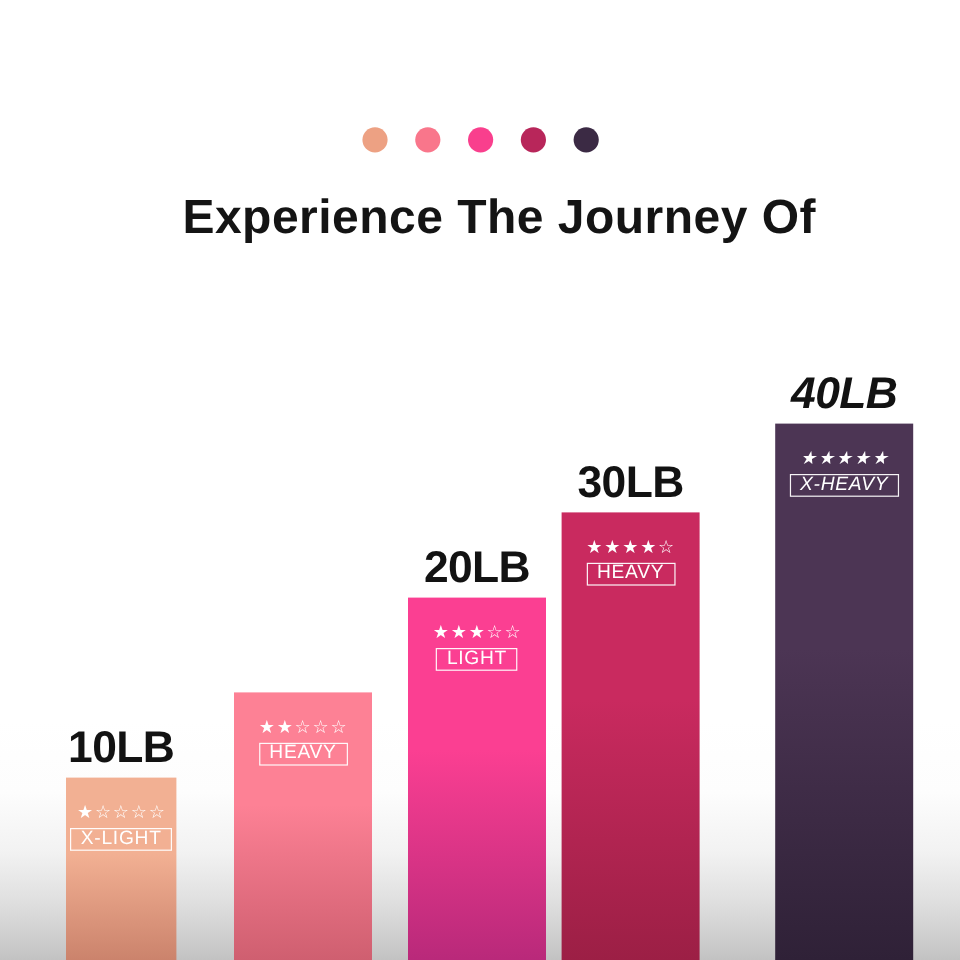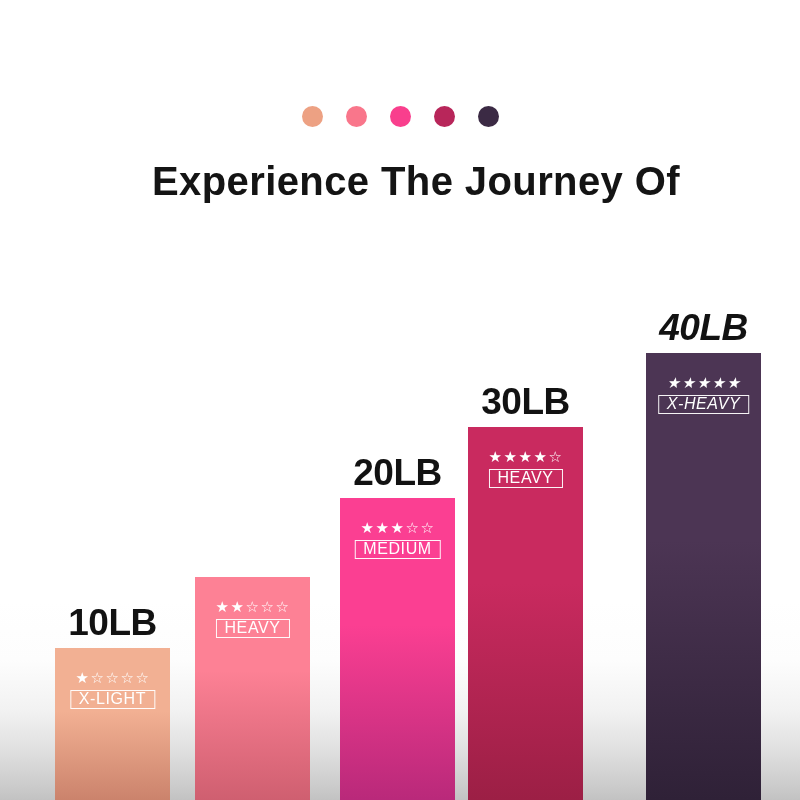--- a/index.html
+++ b/index.html
@@ -136,21 +136,21 @@
       <span class="dot" style="background: rgb(249, 63, 141);"></span>
       <span class="dot" style="background: rgb(184, 38, 90);"></span>
       <span class="dot" style="background: rgb(59, 42, 68);"></span>
     </div>
 
   <div id="title-block">
     <span class="title-line">Experience The Journey Of</span>
   </div>
 
   <div id="chart">
-      <div class="bar-group" style="left: 55px; width: 115px; height: 152px;">
+      <div class="bar-group" style="left: 55px; width: 92px; height: 152px;">
         <div class="bar-label">10LB</div>
         <div class="bar" style="background: linear-gradient(rgb(242, 176, 147) 0%, rgb(242, 176, 147) 42%, rgb(203, 131, 108) 100%);">
           <div class="bar-badge">
             <div class="stars">
               <span class="star">★</span>
               <span class="star">☆</span>
               <span class="star">☆</span>
               <span class="star">☆</span>
               <span class="star">☆</span>
             </div>
@@ -176,21 +176,21 @@
         <div class="bar-label">20LB</div>
         <div class="bar" style="background: linear-gradient(rgb(251, 63, 146) 0%, rgb(251, 63, 146) 42%, rgb(185, 41, 122) 100%);">
           <div class="bar-badge">
             <div class="stars">
               <span class="star">★</span>
               <span class="star">★</span>
               <span class="star">★</span>
               <span class="star">☆</span>
               <span class="star">☆</span>
             </div>
-            <div class="level-box">MEDIUM</div>
+            <div class="level-box">LIGHT</div>
           </div>
         </div>
       </div>
       <div class="bar-group" style="left: 468px; width: 115px; height: 373px;">
         <div class="bar-label">30LB</div>
         <div class="bar" style="background: linear-gradient(rgb(201, 42, 95) 0%, rgb(201, 42, 95) 42%, rgb(156, 31, 69) 100%);">
           <div class="bar-badge">
             <div class="stars">
               <span class="star">★</span>
               <span class="star">★</span>

